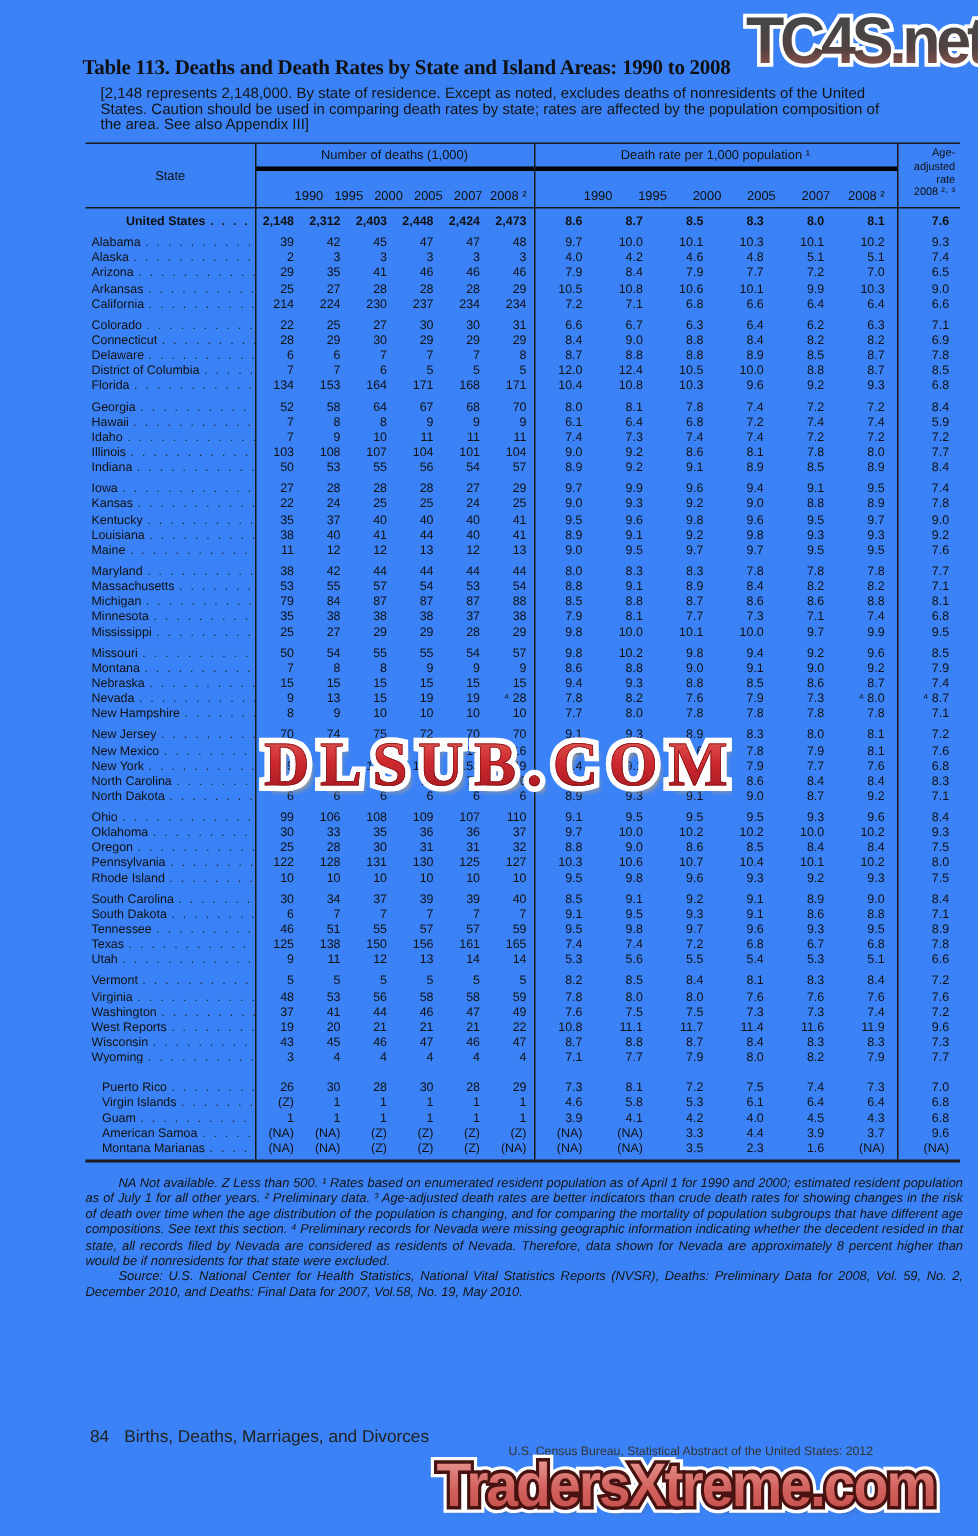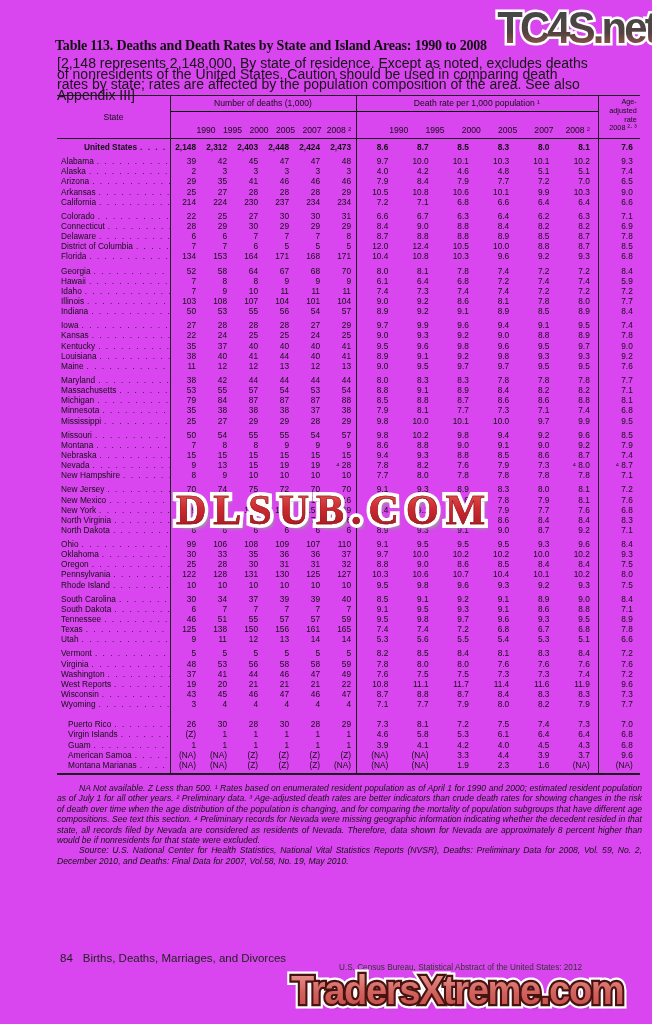--- a/index.html
+++ b/index.html
@@ -1,32 +1,32 @@
 <!DOCTYPE html>
 <html><head>
 <meta charset="utf-8">
 <style>
   html,body{margin:0;padding:0;background:#888;}
-  .page{position:relative;width:652px;height:1024px;background:#d946ef;overflow:hidden;
+  .page{position:relative;width:652px;height:1024px;background:#3b82f6;overflow:hidden;
         font-family:"Liberation Sans",sans-serif;color:#111;}
 
   .title{position:absolute;left:55px;top:38px;width:545px;
          font-family:"Liberation Serif",serif;font-weight:bold;font-size:14px;letter-spacing:-0.2px;}
-  .note{position:absolute;left:57px;top:58px;width:534px;font-size:14px;line-height:10.6px;color:#141414;}
+  .note{position:absolute;left:67px;top:58px;width:534px;font-size:10px;line-height:10.6px;color:#141414;}
 
   .table{position:absolute;left:57px;top:95px;width:583px;
          border-top:1.5px solid #1a1a1a;border-bottom:2px solid #1a1a1a;}
   .vl{position:absolute;top:0;bottom:0;width:1px;background:#1a1a1a;z-index:2;}
   .vl1{left:113px}.vl2{left:299px}.vl3{left:540.8px}
 
   .thead{display:flex;height:42px;border-bottom:1px solid #1a1a1a;}
   .h-state{width:113px;display:flex;align-items:center;justify-content:center;font-size:8.6px;}
   .h-group{display:flex;flex-direction:column;}
   .h-group.gd{width:186px}.h-group.gr{width:241.8px}
-  .gt{height:15px;line-height:15px;border-bottom:1px solid #000000;text-align:center;font-size:8.6px;}
+  .gt{height:15px;line-height:15px;border-bottom:3px solid #000000;text-align:center;font-size:8.6px;}
   .yrs{flex:1;display:flex;align-items:flex-end;padding-bottom:3px;padding-left:24px;}
   .yr{font-size:8.6px;text-align:right;box-sizing:border-box;white-space:nowrap;}
   .yr.d{width:31px;padding-right:5px}.yr.r{width:40.3px;padding-right:8px}
   .h-adj{width:42px;font-size:7.3px;line-height:8.8px;text-align:right;
          padding:2px 3px 0 0;box-sizing:border-box;}
 
   .tbody{padding:1px 0 3px 0;font-size:8.3px;}
   .row{display:flex;height:10.15px;line-height:10.15px;}
   .nmcell{width:113px;display:flex;overflow:hidden;padding-left:4px;box-sizing:border-box;white-space:nowrap;}
   .dots{flex:1;overflow:hidden;margin-left:3px;letter-spacing:1.5px;color:#222;}
@@ -761,21 +761,21 @@
           <span class="cr">9.4</span>
           <span class="cr">9.1</span>
           <span class="cr">8.4</span>
           <span class="cr">7.9</span>
           <span class="cr">7.7</span>
           <span class="cr">7.6</span>
           <span class="ca">6.8</span>
         </div>
         <div class="row">
           <span class="nmcell">
-            <span>North Virginia</span>
+            <span>North Carolina</span>
             <span class="dots">. . . . . . . . . . . . . . . . . . . . . . . . . . . . . . . . . . . . . . . . </span>
           </span>
           <span class="cd">57</span>
           <span class="cd">62</span>
           <span class="cd">67</span>
           <span class="cd">73</span>
           <span class="cd">74</span>
           <span class="cd">76</span>
           <span class="cr">8.6</span>
           <span class="cr">8.6</span>
@@ -1190,21 +1190,21 @@
             <span class="dots">. . . . . . . . . . . . . . . . . . . . . . . . . . . . . . . . . . . . . . . . </span>
           </span>
           <span class="cd">(NA)</span>
           <span class="cd">(NA)</span>
           <span class="cd">(Z)</span>
           <span class="cd">(Z)</span>
           <span class="cd">(Z)</span>
           <span class="cd">(NA)</span>
           <span class="cr">(NA)</span>
           <span class="cr">(NA)</span>
-          <span class="cr">1.9</span>
+          <span class="cr">3.5</span>
           <span class="cr">2.3</span>
           <span class="cr">1.6</span>
           <span class="cr">(NA)</span>
           <span class="ca">(NA)</span>
         </div>
       </div>
   </div>
 
   <div class="footnotes">
     <p>NA Not available.  Z Less than 500.  ¹ Rates based on enumerated resident population as of April 1 for 1990 and 2000; estimated resident population as of July 1 for all other years. ² Preliminary data. ³ Age-adjusted death rates are better indicators than crude death rates for showing changes in the risk of death over time when the age distribution of the population is changing, and for comparing the mortality of population subgroups that have different age compositions. See text this section. ⁴ Preliminary records for Nevada were missing geographic information indicating whether the decedent resided in that state, all records filed by Nevada are considered as residents of Nevada. Therefore, data shown for Nevada are approximately 8 percent higher than would be if nonresidents for that state were excluded.</p>

